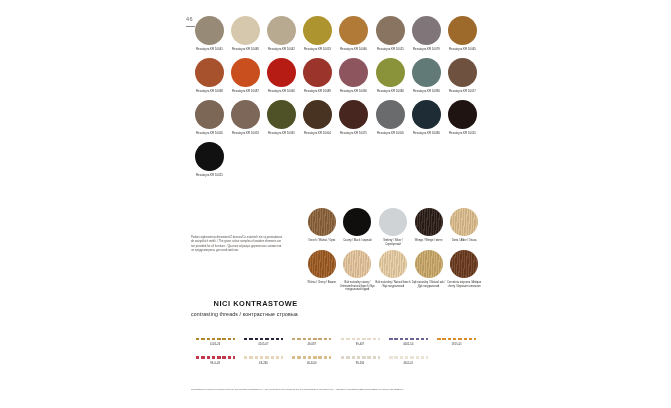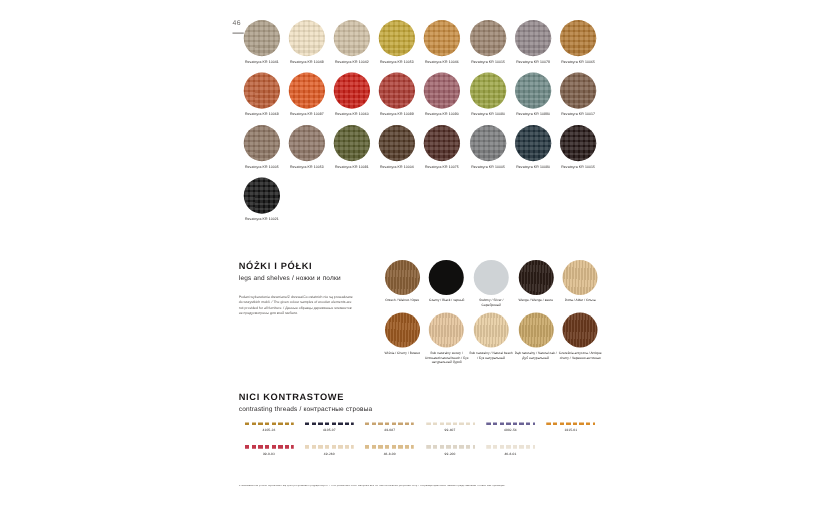--- a/index.html
+++ b/index.html
@@ -158,21 +158,22 @@
     text-align: center;
     color: #2d2a28;
     letter-spacing: .02px;
     width: 35px;
   }
 
   
   .threads-sec {
     position: absolute;
     left: 191px;
-    top: 314px;
+    top: 300px;
+    text-align: right;
   }
   .threads-grid {
     position: absolute;
     left: 191px;
     top: 338px;
     width: 290px;
   }
   .thread-row {
     display: flex;
     margin-bottom: 10px;
@@ -325,24 +326,20 @@
         </div>
       </div>
       <div class="fabric-row">
         <div class="fabric-cell">
           <div class="fabric-dot" style="background: rgb(20, 20, 20);"></div>
           <div class="fabric-label">Revatoyra KR 10021</div>
         </div>
       </div>
     </div>
 
-  <div class="legs-sec">
-    <div class="sec-title">NÓŻKI I PÓŁKI</div>
-    <div class="sec-sub">legs and shelves  /  ножки и полки</div>
-  </div>
   <div class="legs-copy">Podani wybarwienia drewniane/Z drzewa/Co ostatnich nie są prowadzane do wszystkich mebli. / The given colour samples of wooden elements are not provided for all furniture. / Данные образцы деревянных элементов не предусмотрены для всей мебели.</div>
   <div class="wood-grid">
       <div class="wood-row">
         <div class="wood-cell">
           <div class="wood-dot" style="background: rgb(138, 97, 57);"></div>
           <div class="wood-label">Orzech / Walnut / Орех</div>
         </div>
         <div class="wood-cell">
           <div class="wood-dot plain" style="background: rgb(16, 15, 14);"></div>
           <div class="wood-label">Czarny / Black / чepный</div>

